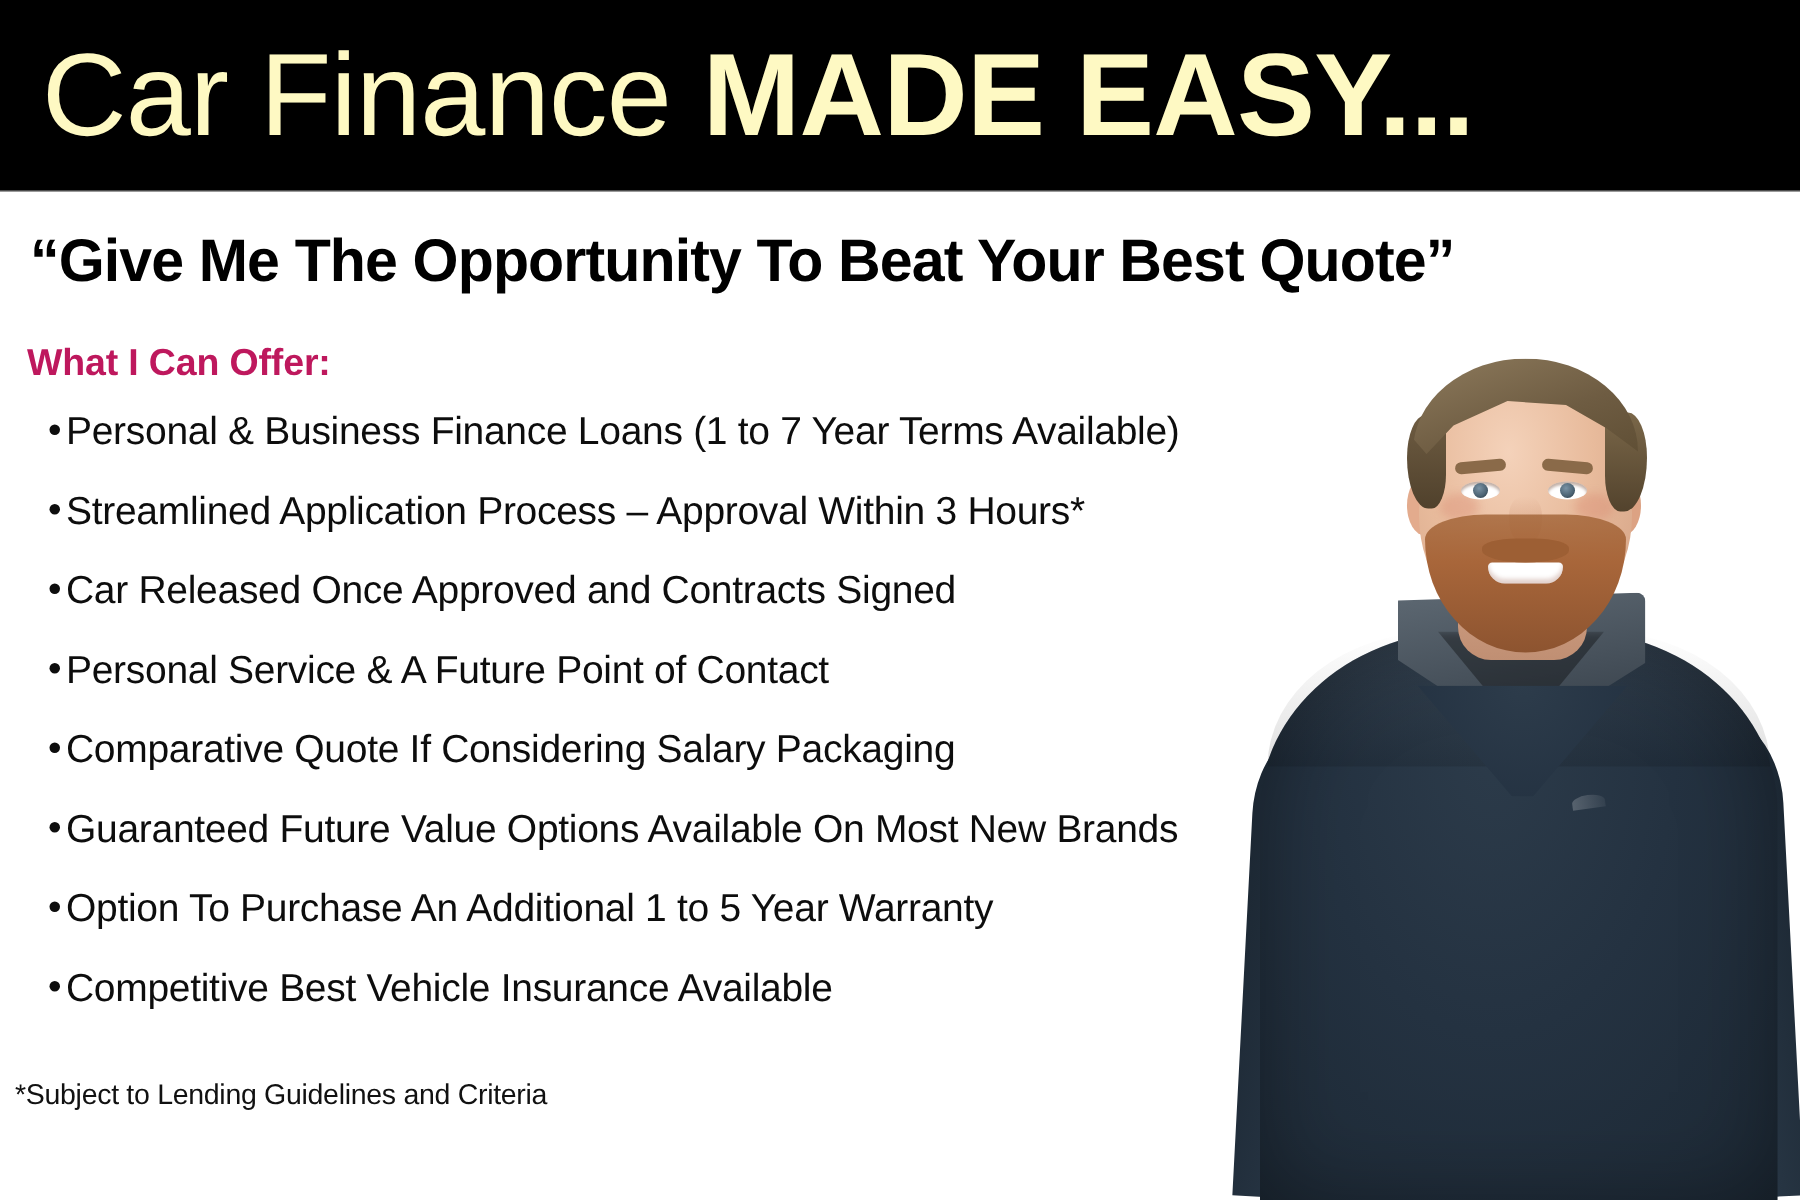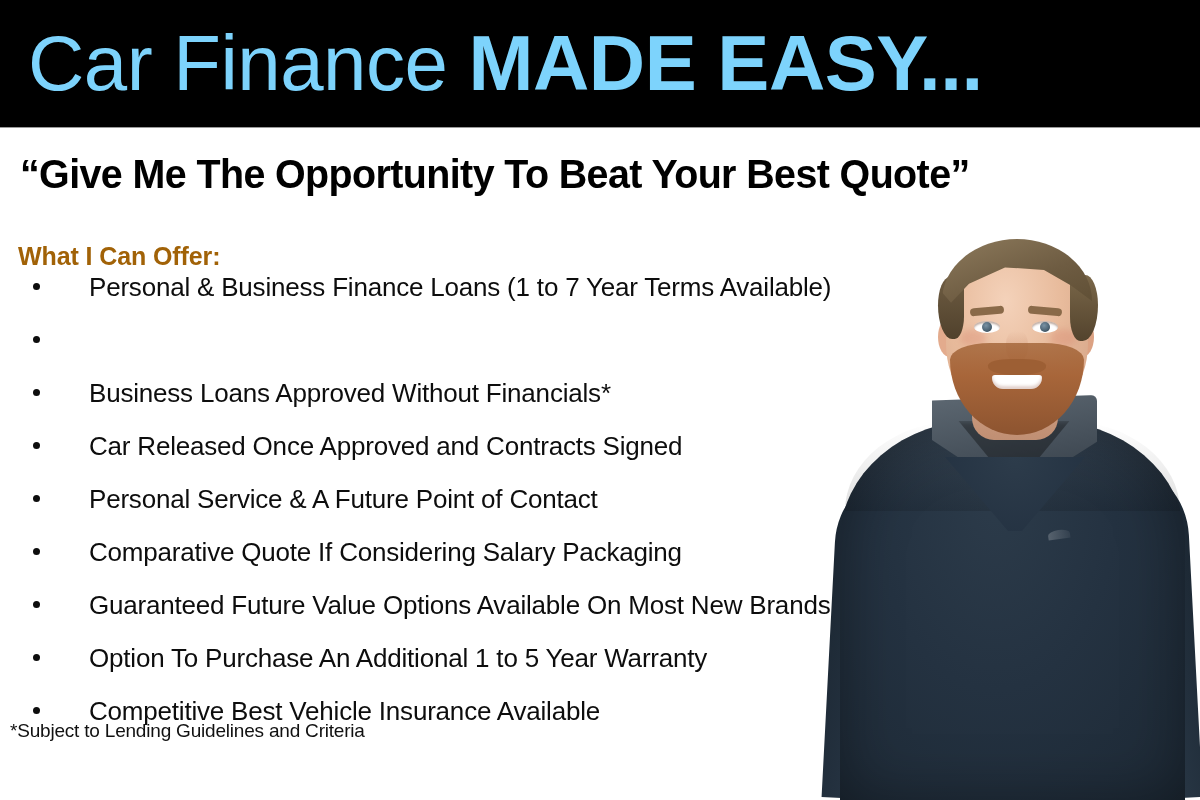--- a/index.html
+++ b/index.html
@@ -25,21 +25,21 @@
     width: 1200px;
     height: 128px;
     background: #000000;
     box-sizing: border-box;
     border-bottom: 1px solid #9a9a9a;
   }
   .banner-title {
     position: absolute;
     left: 28px;
     top: 17px;
-    color: #7dd3fc;
+    color: #fef9c3;
     font-size: 78px;
     line-height: 92px;
     white-space: nowrap;
     letter-spacing: -0.5px;
   }
   .banner-title .light { font-weight: 400; }
   .banner-title .heavy { font-weight: 700; }
 
   
   .headline {
@@ -53,41 +53,41 @@
     letter-spacing: -0.6px;
     white-space: nowrap;
     transform: scaleX(0.985);
     transform-origin: left center;
   }
 
   
   .subheading {
     position: absolute;
     left: 18px;
-    top: 242px;
+    top: 228px;
     font-size: 25px;
     font-weight: 700;
-    color: #a16207;
+    color: #be185d;
     letter-spacing: -0.1px;
   }
 
   
   .offer-list {
     position: absolute;
     left: 0;
     top: 272px;
     width: 880px;
     margin: 0;
     padding: 0;
     list-style: none;
   }
   .offer-item {
     position: relative;
     height: 53px;
-    padding-left: 89px;
+    padding-left: 44px;
     font-size: 26px;
     line-height: 30px;
     color: #0d0d0d;
     letter-spacing: -0.2px;
     white-space: nowrap;
   }
   .offer-bullet {
     position: absolute;
     left: 33px;
     top: 11px;
@@ -370,24 +370,21 @@
 
   <div class="subheading">What I Can Offer:</div>
 
   <ul class="offer-list">
     <li class="offer-item">
       <span class="offer-bullet"></span>
       <span>Personal &amp; Business Finance Loans (1 to 7 Year Terms Available)</span>
     </li>
     <li class="offer-item">
       <span class="offer-bullet"></span>
-    </li>
-    <li class="offer-item">
-      <span class="offer-bullet"></span>
-      <span>Business Loans Approved Without Financials*</span>
+      <span>Streamlined Application Process – Approval Within 3 Hours*</span>
     </li>
     <li class="offer-item">
       <span class="offer-bullet"></span>
       <span>Car Released Once Approved and Contracts Signed</span>
     </li>
     <li class="offer-item">
       <span class="offer-bullet"></span>
       <span>Personal Service &amp; A Future Point of Contact</span>
     </li>
     <li class="offer-item">

